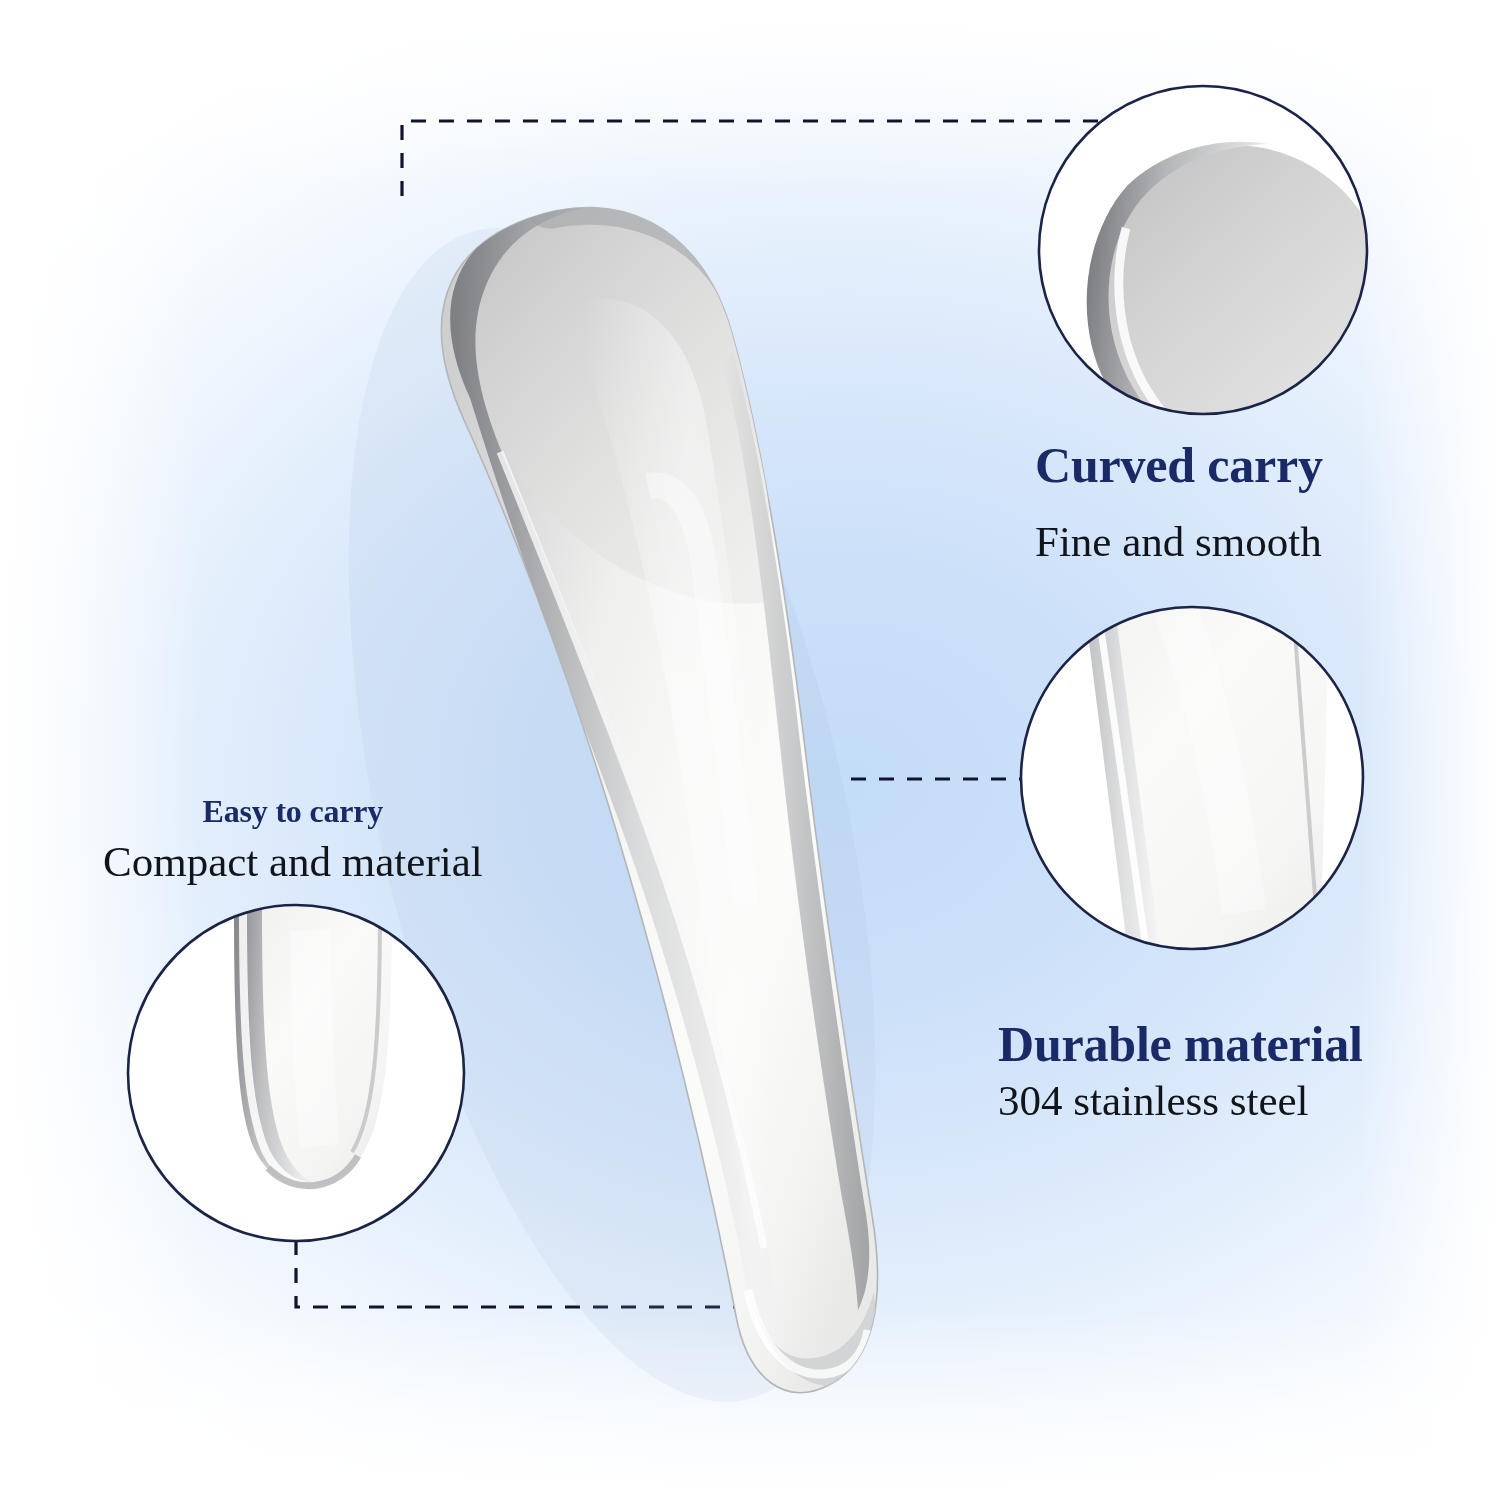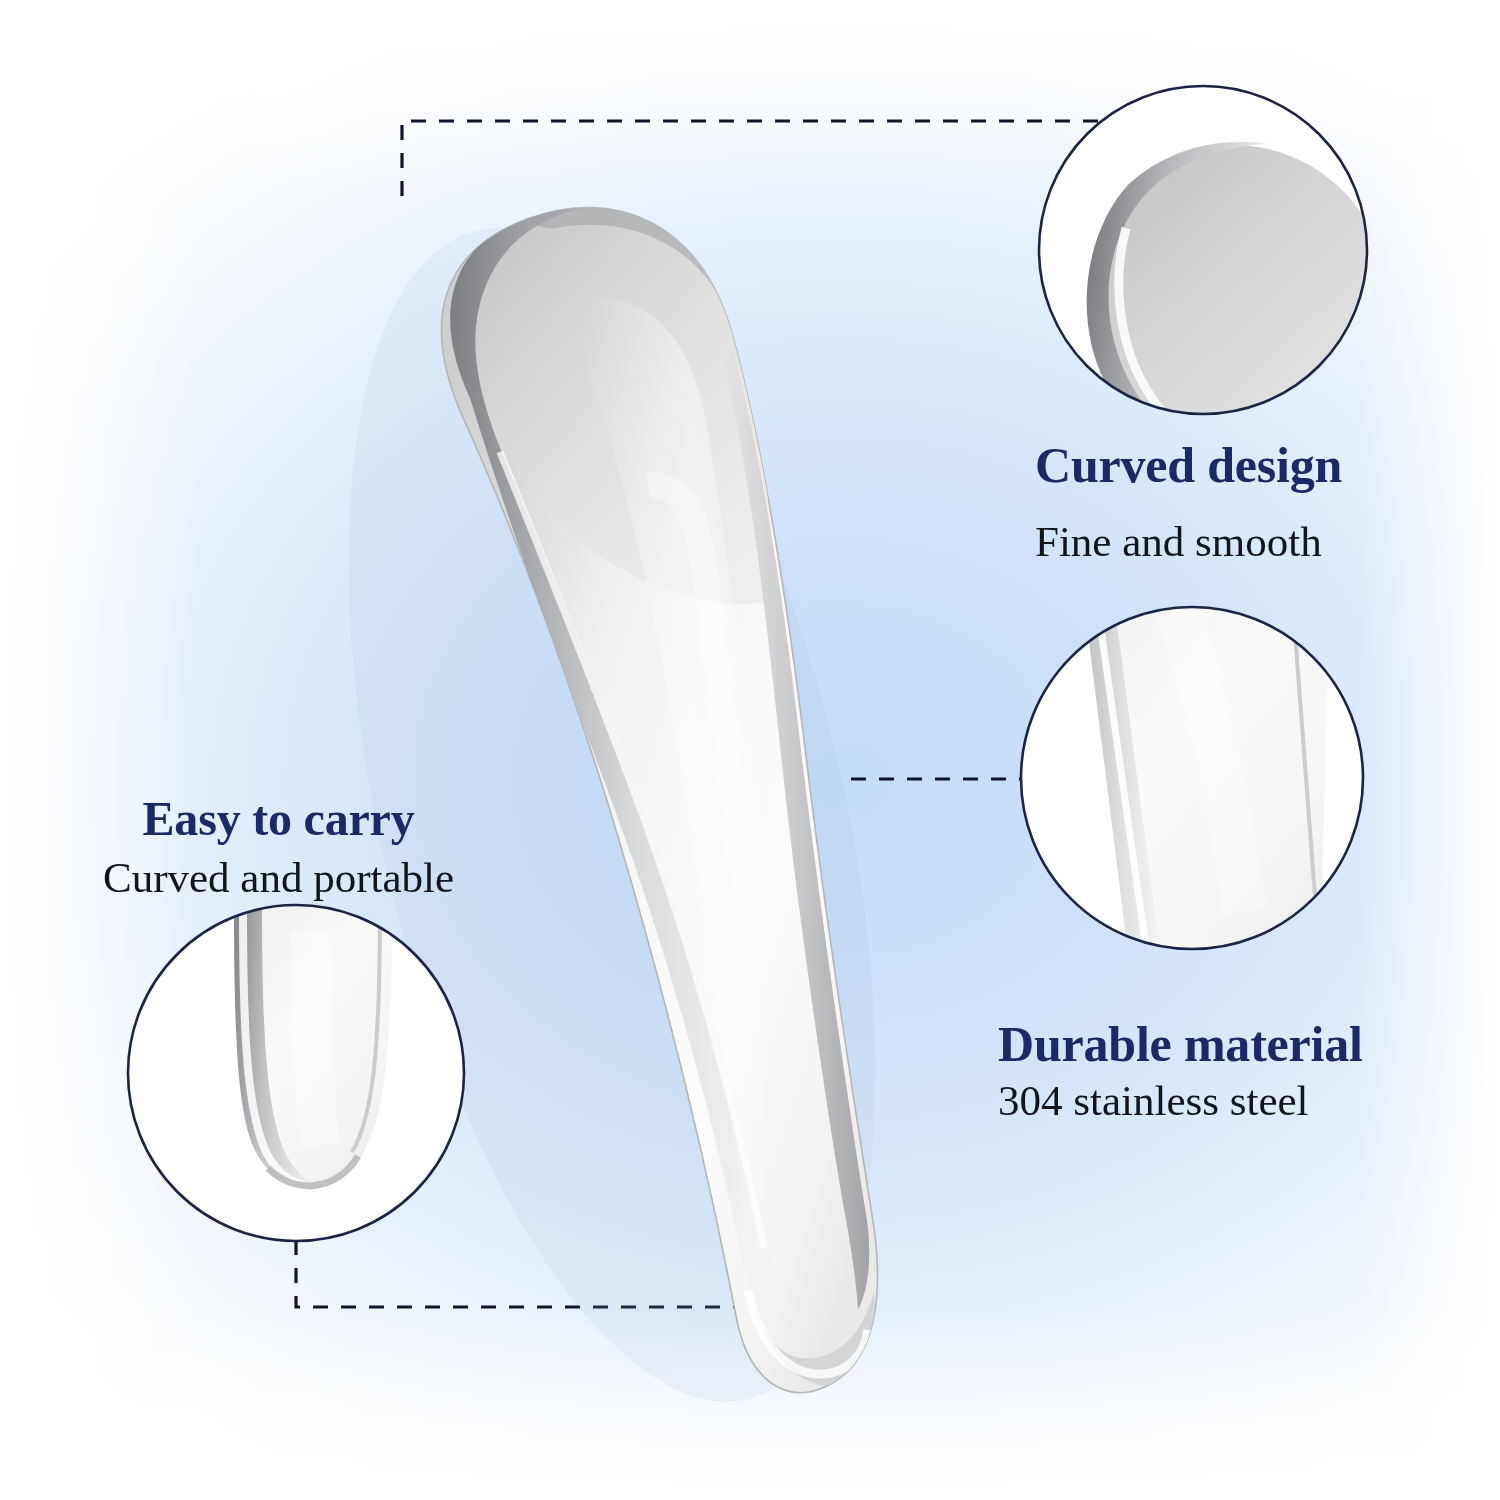--- a/index.html
+++ b/index.html
@@ -32,21 +32,21 @@
 
   #cap-curved{left:1035px;top:440px;}
   #cap-curved .t-head{font-size:50px;}
   #cap-curved .t-sub{font-size:43px;margin-top:28px;}
 
   #cap-durable{left:998px;top:1019px;}
   #cap-durable .t-head{font-size:50px;}
   #cap-durable .t-sub{font-size:43px;margin-top:8px;}
 
   #cap-easy{left:103px;top:795px;}
-  #cap-easy .t-head{font-size:48px;text-align:center;}
+  #cap-easy .t-head{font-size:32px;text-align:center;}
   #cap-easy .t-sub{font-size:43px;margin-top:11px;text-align:center;}
 </style>
 </head>
 <body>
 
 <div id="stage">
 
   <div class="bg"></div>
   <div class="bg-glow"></div>
   <div class="bg-fade-t"></div>
@@ -258,27 +258,27 @@
                  C278,1176 298,1188 318,1186" fill="none" stroke="#ffffff" stroke-width="8" opacity="0.85"></path>
         <path d="M380,906 C380,1042 374,1116 352,1152" fill="none" stroke="#c6c7c9" stroke-width="4" opacity="0.9"></path>
         <path d="M310,930 C312,1020 314,1092 320,1146" fill="none" stroke="#ffffff" stroke-width="40" opacity="0.4"></path>
         <path d="M268,1168 C296,1196 338,1190 358,1156" fill="none" stroke="#b9babc" stroke-width="7" opacity="0.9"></path>
       </g>
       <circle cx="296" cy="1073" r="168" fill="none" stroke="#1b2447" stroke-width="2.6"></circle>
     </g>
   </svg>
 
   <div class="txt" id="cap-curved">
-    <div class="t-head">Curved design</div>
+    <div class="t-head">Curved carry</div>
     <div class="t-sub">Fine and smooth</div>
   </div>
 
   <div class="txt" id="cap-durable">
     <div class="t-head">Durable material</div>
     <div class="t-sub">304 stainless steel</div>
   </div>
 
   <div class="txt" id="cap-easy">
     <div class="t-head">Easy to carry</div>
-    <div class="t-sub">Curved and portable</div>
+    <div class="t-sub">Compact and material</div>
   </div>
 
 </div>
 
 </body></html>

